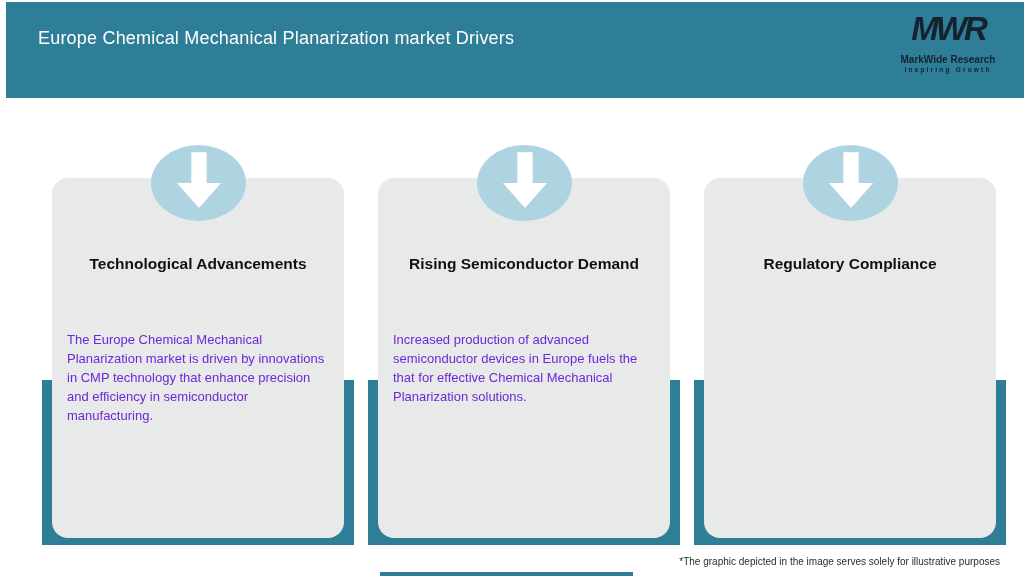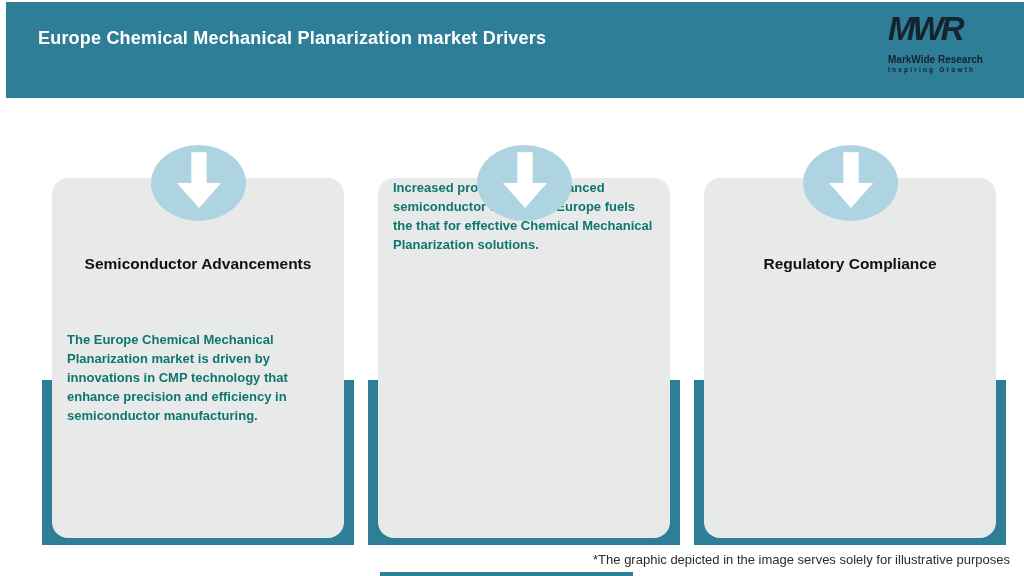--- a/index.html
+++ b/index.html
@@ -17,28 +17,28 @@
     position: absolute;
     left: 6px; top: 2px; right: 0;
     height: 96px;
     background: #2e7e98;
   }
   .header-title {
     position: absolute;
     left: 32px; top: 26px;
     color: #ffffff;
     font-size: 18px;
-    font-weight: bold;
+    font-weight: normal;
     letter-spacing: 0.2px;
   }
   .logo {
     position: absolute;
     right: 16px; top: 10px;
     width: 120px;
-    text-align: left;
+    text-align: center;
     color: #16222d;
   }
   .logo-monogram {
     font-size: 33px;
     font-weight: bold;
     font-style: italic;
     letter-spacing: -3px;
     line-height: 34px;
     color: #16222d;
   }
@@ -100,40 +100,39 @@
     text-align: center;
     font-size: 15.5px;
     font-weight: bold;
     line-height: 27px;
     color: #111111;
   }
   .card-body {
     padding: 0 15px;
     font-size: 13px;
     line-height: 19px;
-    color: #0f766e;
+    color: #6d28d9;
     text-align: left;
-    font-weight: bold;
   }
   
   .source {
     position: absolute;
     left: 360px;
     bottom: 8px;
     width: 290px;
     text-align: center;
     font-size: 12.5px;
     font-weight: bold;
     color: #565656;
   }
   .disclaimer {
     position: absolute;
-    right: 14px;
+    right: 24px;
     bottom: 9px;
-    font-size: 13px;
+    font-size: 10px;
     color: #2b2b2b;
   }
   .bottom-strip {
     position: absolute;
     left: 380px;
     bottom: 0;
     width: 253px;
     height: 4px;
     background: #2e7e98;
   }
@@ -148,36 +147,37 @@
     <div class="logo">
       <div class="logo-monogram">MWR</div>
       <div class="logo-name">MarkWide Research</div>
       <div class="logo-tagline">Inspiring Growth</div>
     </div>
   </div>
 
   <div class="column c1">
     <div class="backdrop"></div>
     <div class="card">
-      <div class="card-title">Semiconductor Advancements</div>
+      <div class="card-title">Technological Advancements</div>
       <div class="card-body">The Europe Chemical Mechanical Planarization market is driven by innovations in CMP technology that enhance precision and efficiency in semiconductor manufacturing.</div>
     </div>
     <div class="badge">
       <span>
         <svg width="48" height="58" viewBox="0 0 50 60">
             <rect x="17" y="0" width="16" height="34" fill="#ffffff"></rect>
             <polygon points="2,32 48,32 25,58" fill="#ffffff"></polygon>
           </svg>
       </span>
     </div>
   </div>
 
   <div class="column c2">
     <div class="backdrop"></div>
     <div class="card">
+      <div class="card-title">Rising Semiconductor Demand</div>
       <div class="card-body">Increased production of advanced semiconductor devices in Europe fuels the that for effective Chemical Mechanical Planarization solutions.</div>
     </div>
     <div class="badge">
       <span>
         <svg width="48" height="58" viewBox="0 0 50 60">
             <rect x="17" y="0" width="16" height="34" fill="#ffffff"></rect>
             <polygon points="2,32 48,32 25,58" fill="#ffffff"></polygon>
           </svg>
       </span>
     </div>

